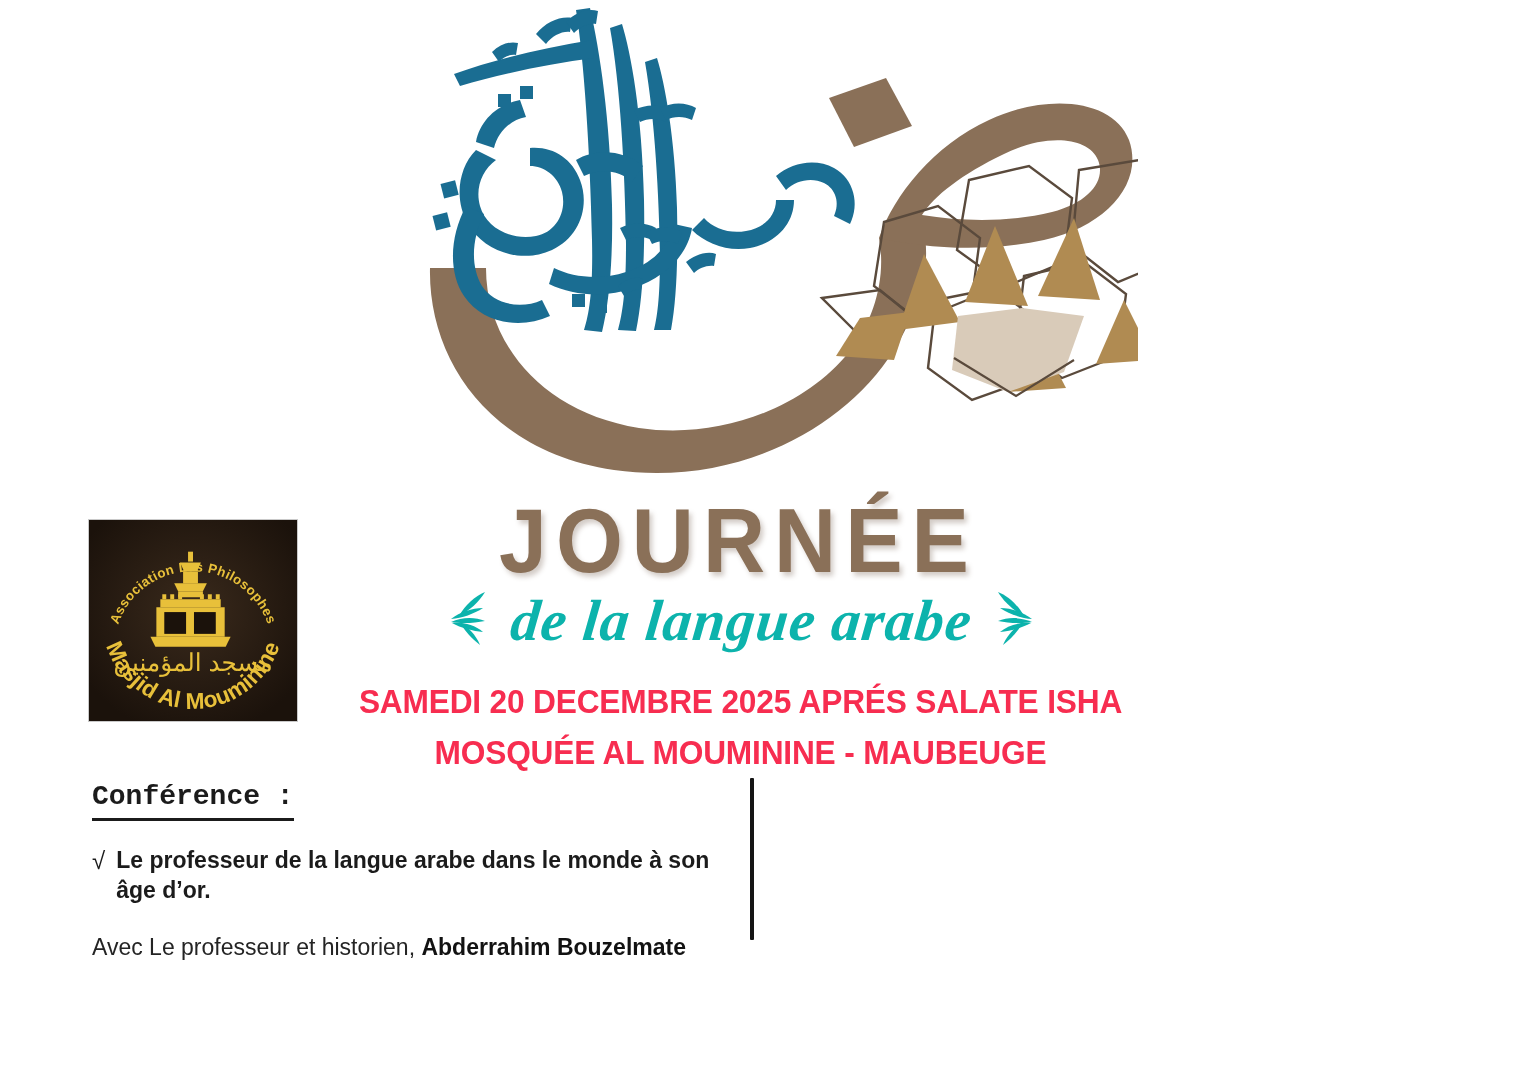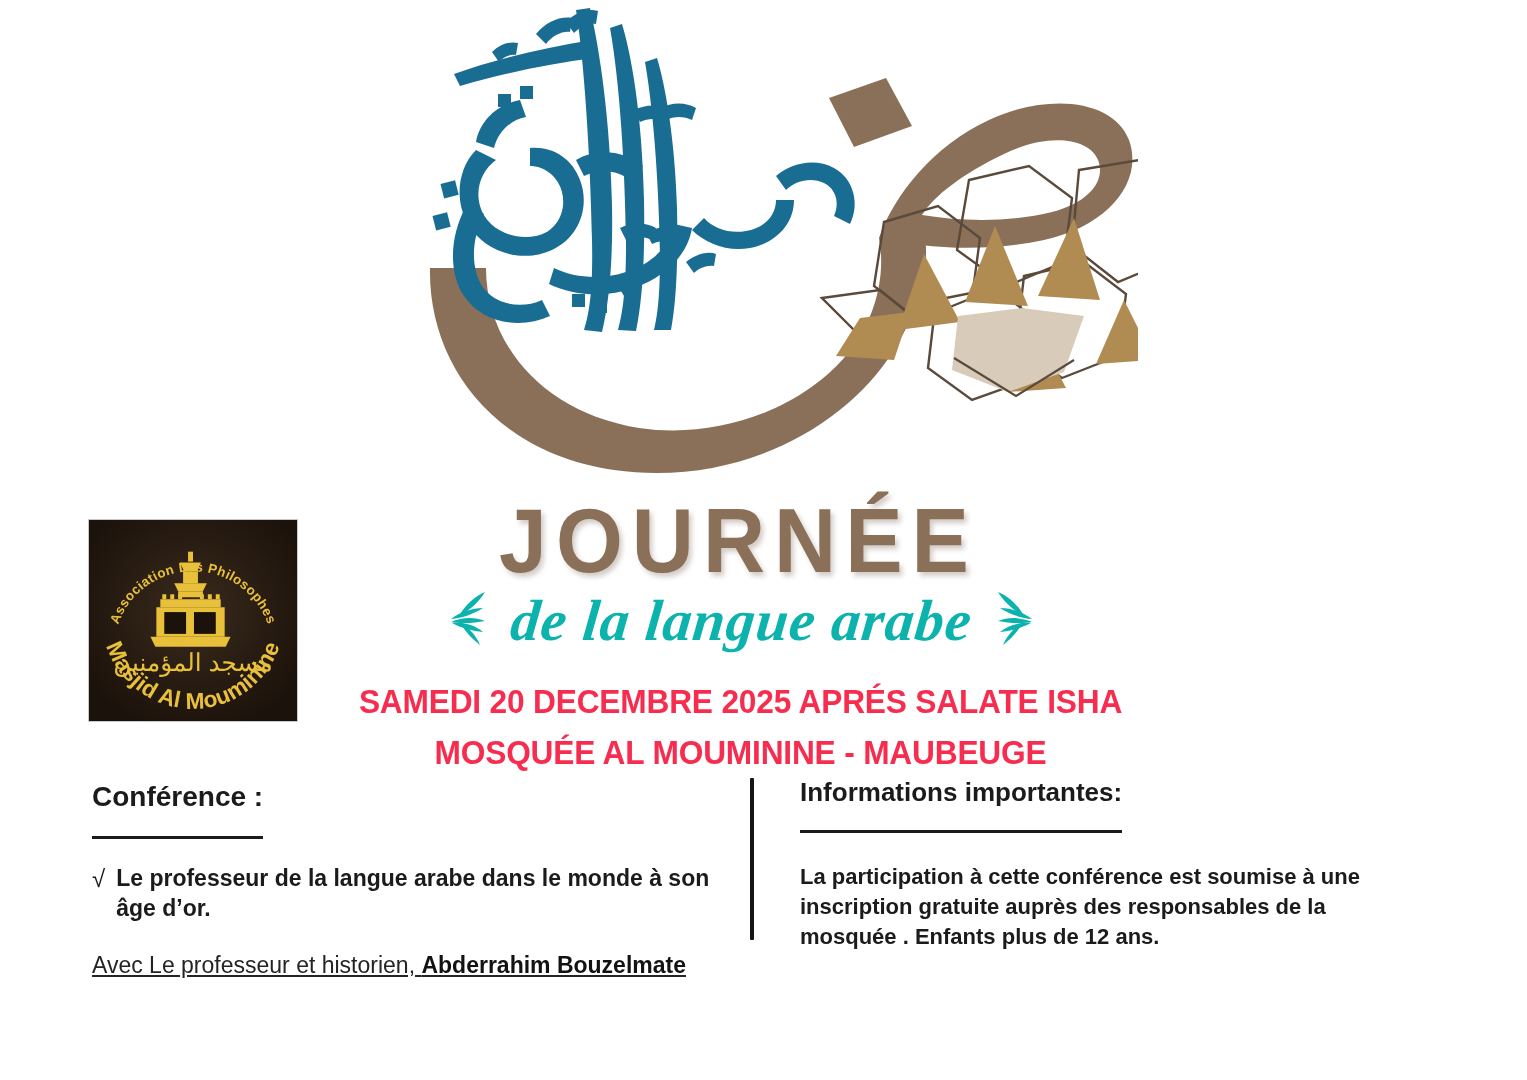--- a/index.html
+++ b/index.html
@@ -138,27 +138,27 @@
   }
   .col-right {
     position: absolute;
     left: 800px;
     top: 778px;
     width: 600px;
   }
 
   .sec-heading {
     display: inline-block;
-    font-family: Liberation Sans, sans-serif;
+    font-family: Liberation Mono, monospace;
     font-weight: bold;
     font-size: 28px;
     color: #1b1b1b;
     letter-spacing: 0px;
     border-bottom: 3px solid #1b1b1b;
-    padding-bottom: 23px;
+    padding-bottom: 5px;
     line-height: 1.1;
   }
   .sec-heading.tight { font-size: 26px; }
 
   .bullet-line {
     margin-top: 24px;
     font-family: "Liberation Sans", sans-serif;
     font-weight: bold;
     font-size: 23px;
     color: #1b1b1b;
@@ -174,21 +174,20 @@
     color: #1b1b1b;
   }
 
   .byline {
     margin-top: 27px;
     font-family: "Liberation Sans", sans-serif;
     font-weight: normal;
     font-size: 23px;
     color: #242424;
     line-height: 1.3;
-    text-decoration: underline;
   }
   .byline b { font-weight: bold; color: #121212; }
 
   .info-body {
     margin-top: 29px;
     font-family: "Liberation Sans", sans-serif;
     font-weight: bold;
     font-size: 22px;
     color: #1b1b1b;
     line-height: 1.38;
@@ -369,18 +368,14 @@
     <div class="sec-heading">Conférence :</div>
     <div class="bullet-line">
       <span class="bullet-check">√</span>
       <span>Le professeur de la langue arabe dans le monde à son âge d’or.</span>
     </div>
     <div class="byline">
       <span>Avec Le professeur et historien, </span><b>Abderrahim Bouzelmate</b>
     </div>
   </div>
 
-  <div class="col-right">
-    <div class="sec-heading tight">Informations importantes:</div>
-    <div class="info-body">La participation à cette conférence est soumise à une inscription gratuite auprès des responsables de la mosquée . Enfants plus de 12 ans.</div>
-  </div>
 
 </div>
 
 </body></html>

